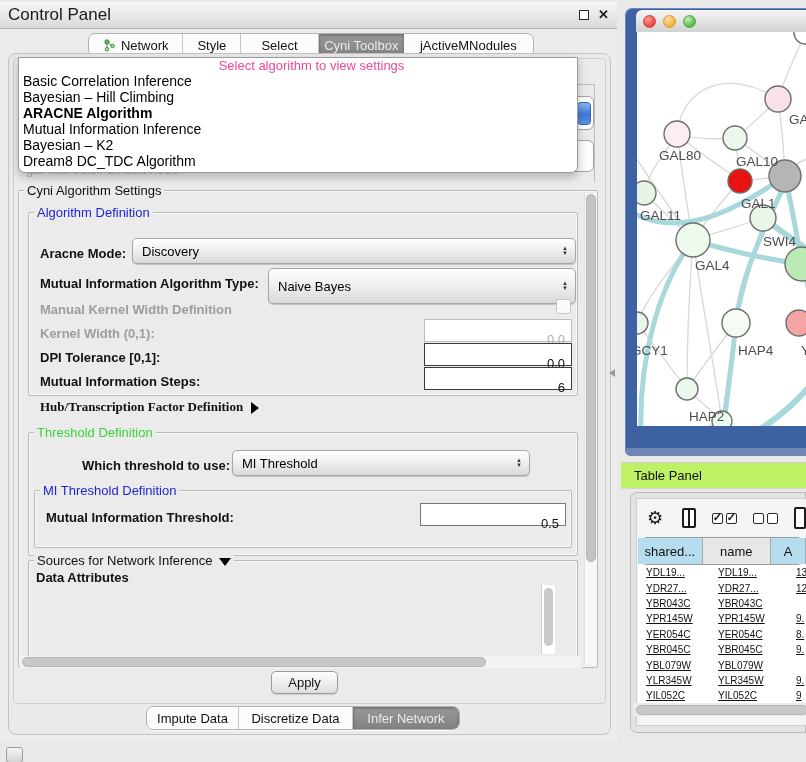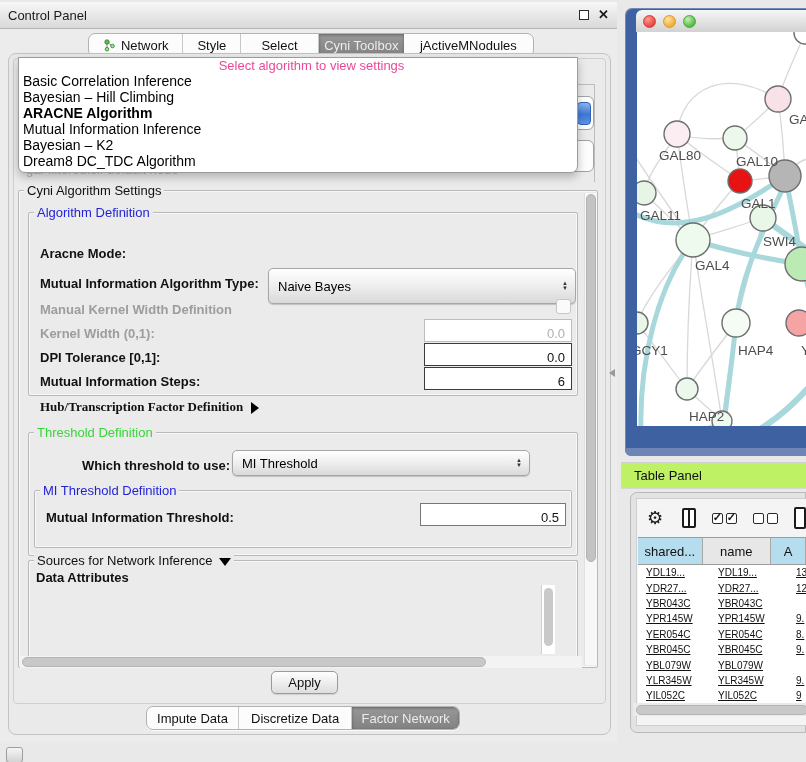--- a/index.html
+++ b/index.html
@@ -9,21 +9,21 @@
     background:#e9e9e9; font-family:"Liberation Sans", sans-serif; font-size:13px; color:#111;
   }
   .abs { position:absolute; }
 
   
   .cp-window { left:0; top:2px; width:617px; height:740px; background:#ececec;
     border-top:1px solid #c9c9c9; }
   .cp-titlebar { left:0; top:2px; width:617px; height:27px;
     background:linear-gradient(#f7f7f7,#d9d9d9); border-bottom:1px solid #b6b6b6;
     display:flex; align-items:center; padding:0 8px; }
-  .cp-title { font-size:13px; color:#1a1a1a; }
+  .cp-title { font-size:17px; color:#1a1a1a; }
   .tb-icons { margin-left:auto; display:flex; align-items:center; gap:9px; }
   .float-ic { width:10px; height:10px; border:1.5px solid #2a2a2a; background:#fff; }
   .close-ic { font-size:13px; font-weight:bold; color:#1a1a1a; line-height:10px; }
 
   
   .seg-tabs { display:flex; background:#fcfcfc; border:1px solid #b2b2b2; border-radius:7px;
     overflow:hidden; height:24px; box-shadow:0 1px 0 rgba(255,255,255,.7); }
   .seg { display:flex; align-items:center; justify-content:center; gap:5px;
     font-size:13px; color:#111; border-right:1px solid #c8c8c8; padding:0 12px; white-space:nowrap; }
   .seg:last-child { border-right:none; }
@@ -63,21 +63,21 @@
   .lbl.dis { color:#9d9d9d; }
 
   .combo { position:absolute; border:1px solid #a6a6a6; border-radius:5px;
     background:linear-gradient(#ffffff,#ececec 55%,#d9d9d9);
     box-shadow:0 1px 1px rgba(0,0,0,.18); display:flex; align-items:center;
     font-size:13px; padding-left:9px; color:#000; }
   .combo .arrows { position:absolute; right:7px; top:50%; transform:translateY(-50%);
     display:flex; flex-direction:column; align-items:center; font-size:6px; line-height:5px; color:#333; }
 
   .tfield { position:absolute; background:#fff; font-size:13px; text-align:right;
-    padding:6px 6px 0 0; }
+    padding:12px 6px 0 0; }
   .tfield.strong { border:1.5px solid #3c3c3c; }
   .tfield.med { border:1px solid #777; }
   .tfield.dis { border:1px solid #bdbdbd; color:#b0b0b0; }
 
   .checkbox { position:absolute; width:15px; height:15px; border:1px solid #c6c6c6;
     border-radius:3px; background:#fafafa; }
 
   .tri-r { display:inline-block; width:0; height:0; border-left:8px solid #000;
     border-top:6px solid transparent; border-bottom:6px solid transparent; margin-left:8px;
     vertical-align:middle; }
@@ -132,21 +132,21 @@
   .gear { font-size:18px; color:#1c1c1c; margin-left:11px; }
   .split-ic { width:18px; height:20px; border:2px solid #1b1b1b; border-radius:2px;
     margin-left:19px; position:relative; background:#fff; }
   .split-ic::after { content:""; position:absolute; left:50%; top:0; width:2px; height:100%;
     background:#1b1b1b; transform:translateX(-50%); }
   .cbpair { display:flex; gap:3px; margin-left:16px; }
   .cb { width:11px; height:11px; border:1.5px solid #2a2a2a; border-radius:2px; position:relative; background:#fff; }
   .cb.checked::after { content:"✓"; position:absolute; left:0px; top:-3px; font-size:11px; font-weight:bold; color:#1a1a1a; }
   .page-ic { width:16px; height:22px; border:2px solid #1b1b1b; border-radius:2px; background:#fff; margin-left:16px; }
   .tp-table { left:638px; top:537px; width:168px; height:166px; overflow:hidden; background:#fff; }
-  .tp-head { display:flex; height:28px; border-top:1px solid #9c9c9c; border-bottom:1px solid #9c9c9c; }
+  .tp-head { display:flex; height:28px; border-top:1px solid #9c9c9c; border-bottom:1px solid #9c9c9c;border-radius:9px; }
   .th { display:flex; align-items:center; justify-content:center; font-size:13px;
     border-right:1px solid #a8a8a8; height:100%; }
   .th.blue { background:#b6dded; }
   .th.gray { background:#e7e7e7; }
   .trow { display:flex; height:15.4px; align-items:center; }
   .td { font-size:10px; overflow:hidden; white-space:nowrap;text-decoration:underline; }
   .tp-hsb { left:633px; top:703px; width:173px; height:13px; background:#eaeaea; }
   .tp-hsb .thumb { position:absolute; left:3px; top:1.5px; width:172px; height:10px;
     background:#c9c9c9; border:1px solid #b6b6b6; border-radius:6px; }
 
@@ -217,20 +217,27 @@
     <div class="item">Dream8 DC_TDC Algorithm</div>
   </div>
 
   <div class="fs" style="left:18px; top:190px; width:580px; height:478px;"></div>
   <span class="legend" style="left:24px; top:183px;">Cyni Algorithm Settings</span>
 
   <div class="fs" style="left:28px; top:212px; width:550px; height:184px;"></div>
   <span class="legend" style="left:34px; top:205px; color:#2323d6;">Algorithm Definition</span>
 
   <span class="lbl b" style="left:40px; top:246px;">Aracne Mode:</span>
+  <div class="combo" style="left:132px; top:238px; width:444px; height:26px;">
+    <span>Discovery</span>
+    <span class="arrows">
+        <span>▲</span>
+        <span>▼</span>
+      </span>
+  </div>
 
   <span class="lbl b" style="left:40px; top:276px;">Mutual Information Algorithm Type:</span>
   <div class="combo" style="left:268px; top:268px; width:308px; height:36px;">
     <span>Naive Bayes</span>
     <span class="arrows">
         <span>▲</span>
         <span>▼</span>
       </span>
   </div>
 
@@ -288,21 +295,21 @@
   <div class="btn" style="left:271px; top:671px; width:67px; height:23px;">Apply</div>
 
   <div class="abs seg-tabs" style="left:146px; top:706px; width:314px;">
     <div class="seg" style="width:92px;">
       <span>Impute Data</span>
     </div>
     <div class="seg" style="width:115px;">
       <span>Discretize Data</span>
     </div>
     <div class="seg selected" style="width:107px;">
-      <span>Factor Network</span>
+      <span>Infer Network</span>
     </div>
   </div>
 
   <div class="abs splitter"></div>
 
   <div class="abs corner-ic"></div>
 
   <div class="abs net-frame"></div>
   <div class="abs net-title">
     <span class="light red"></span>

